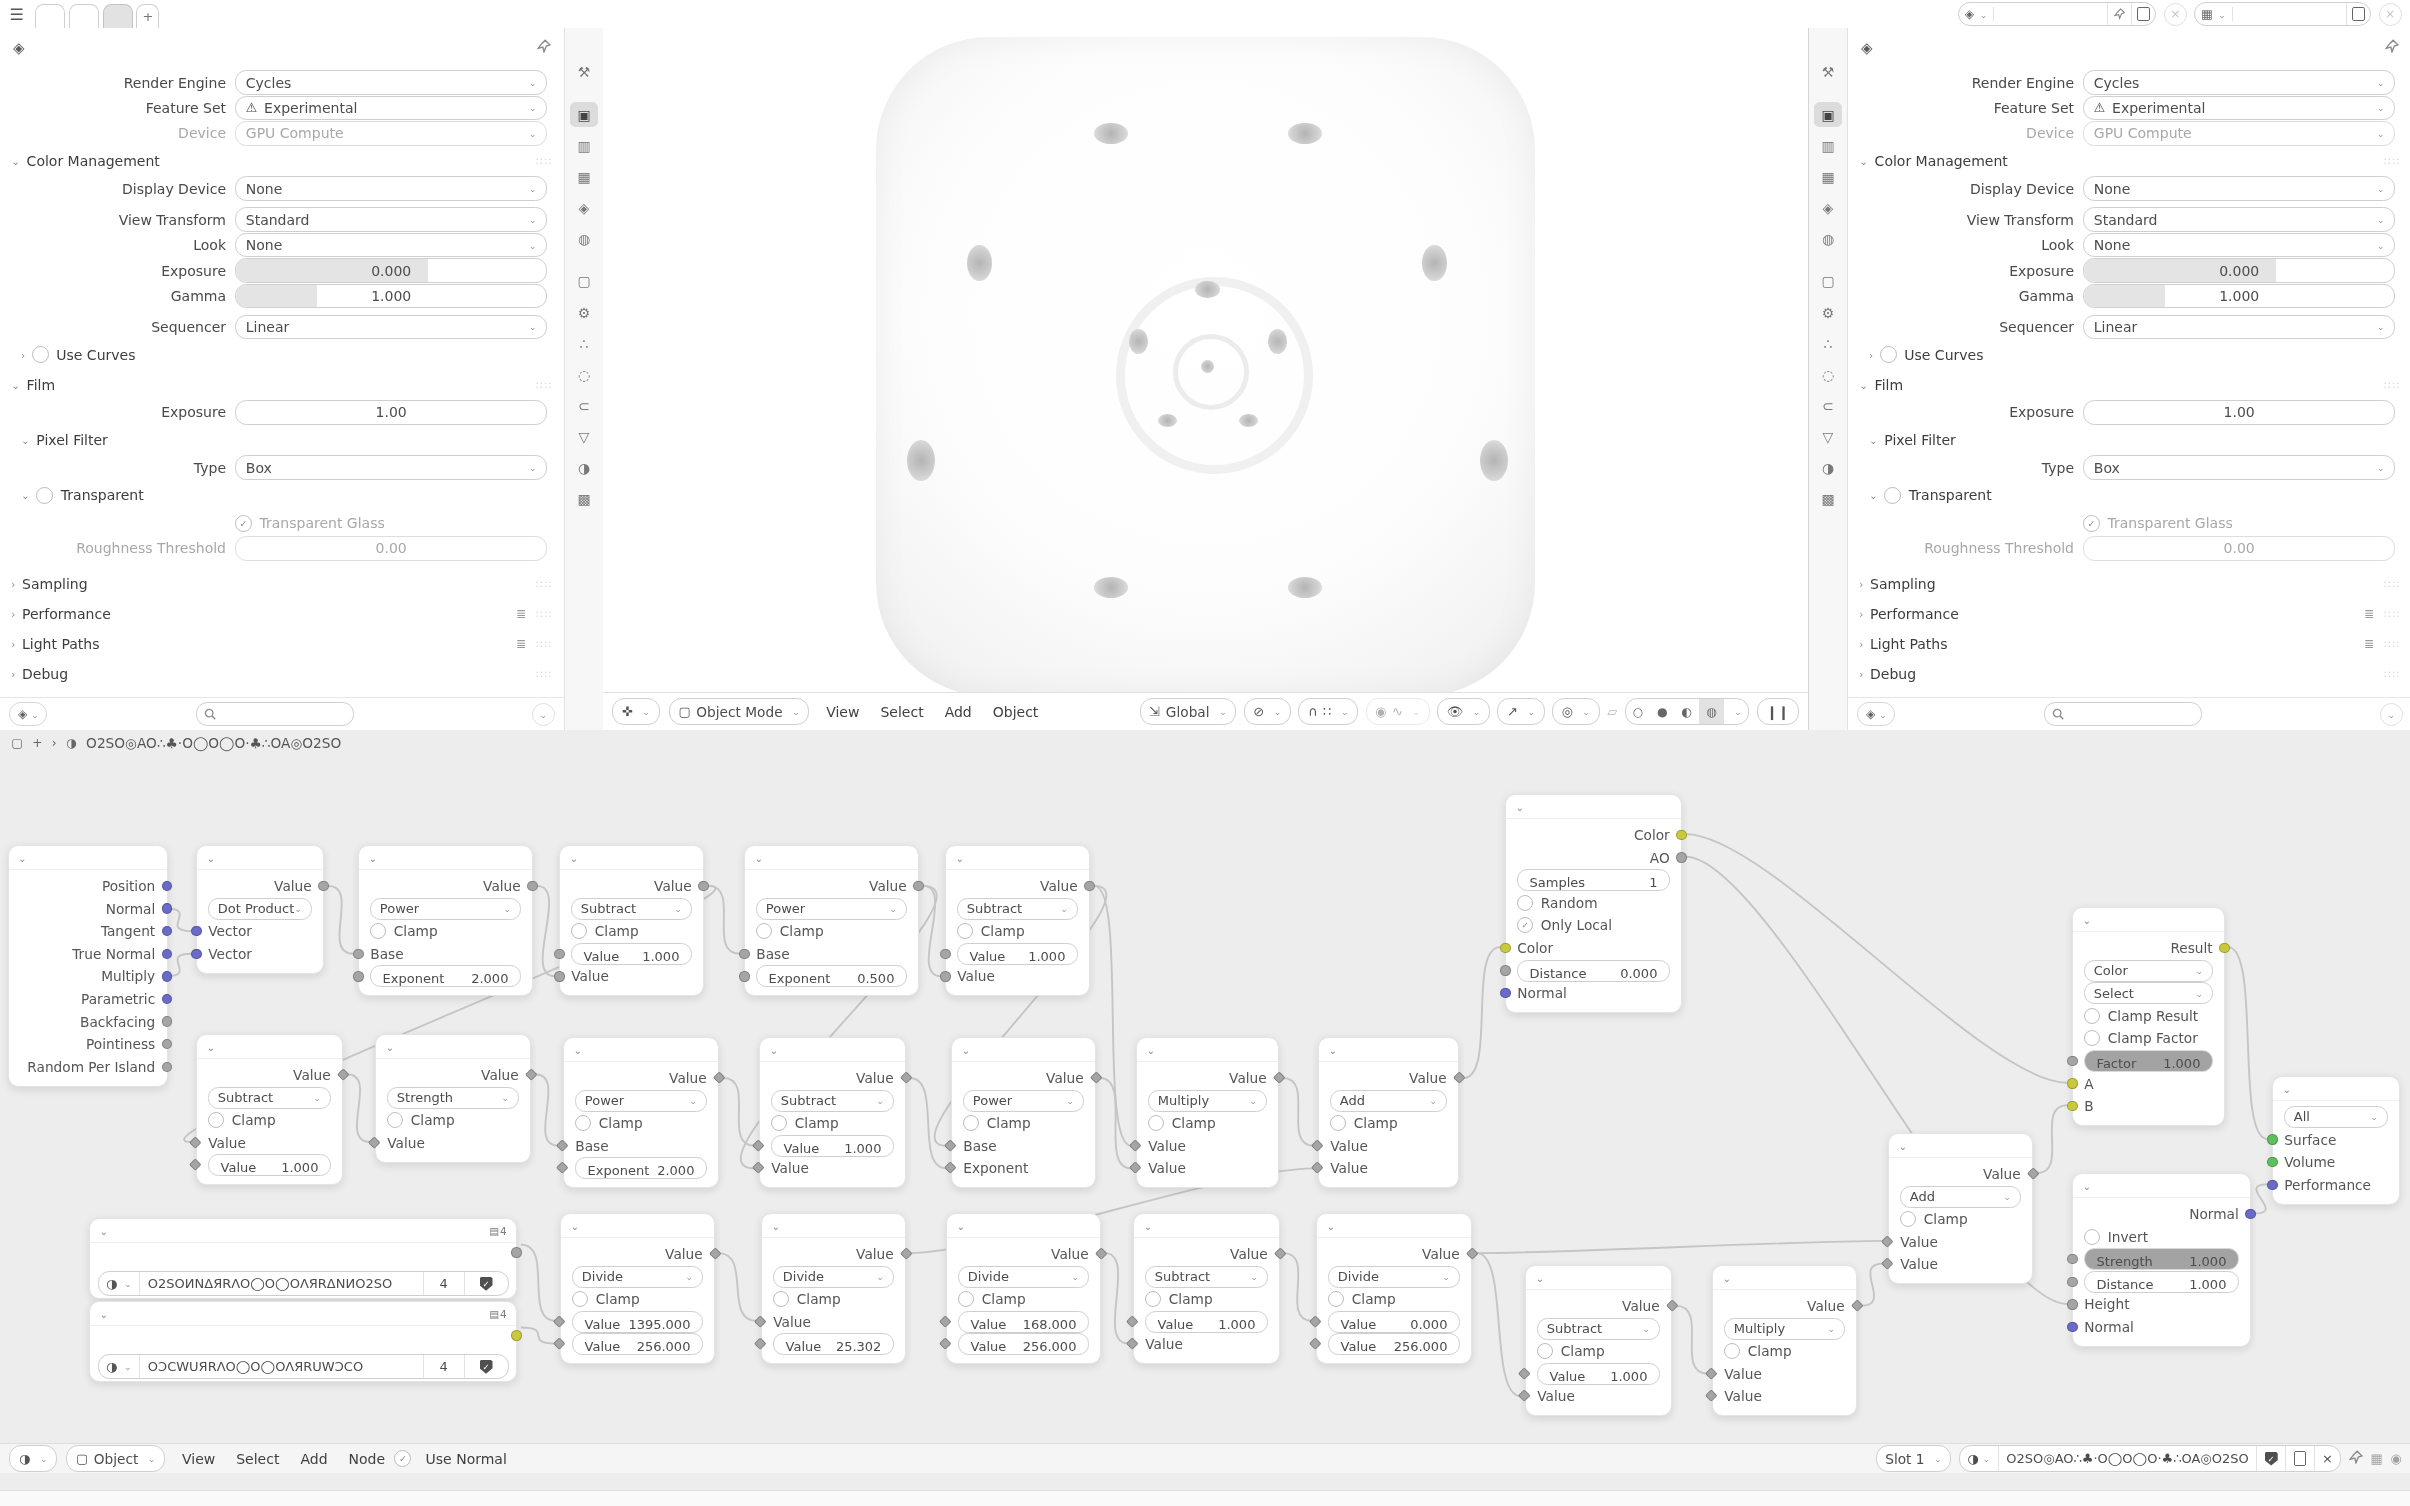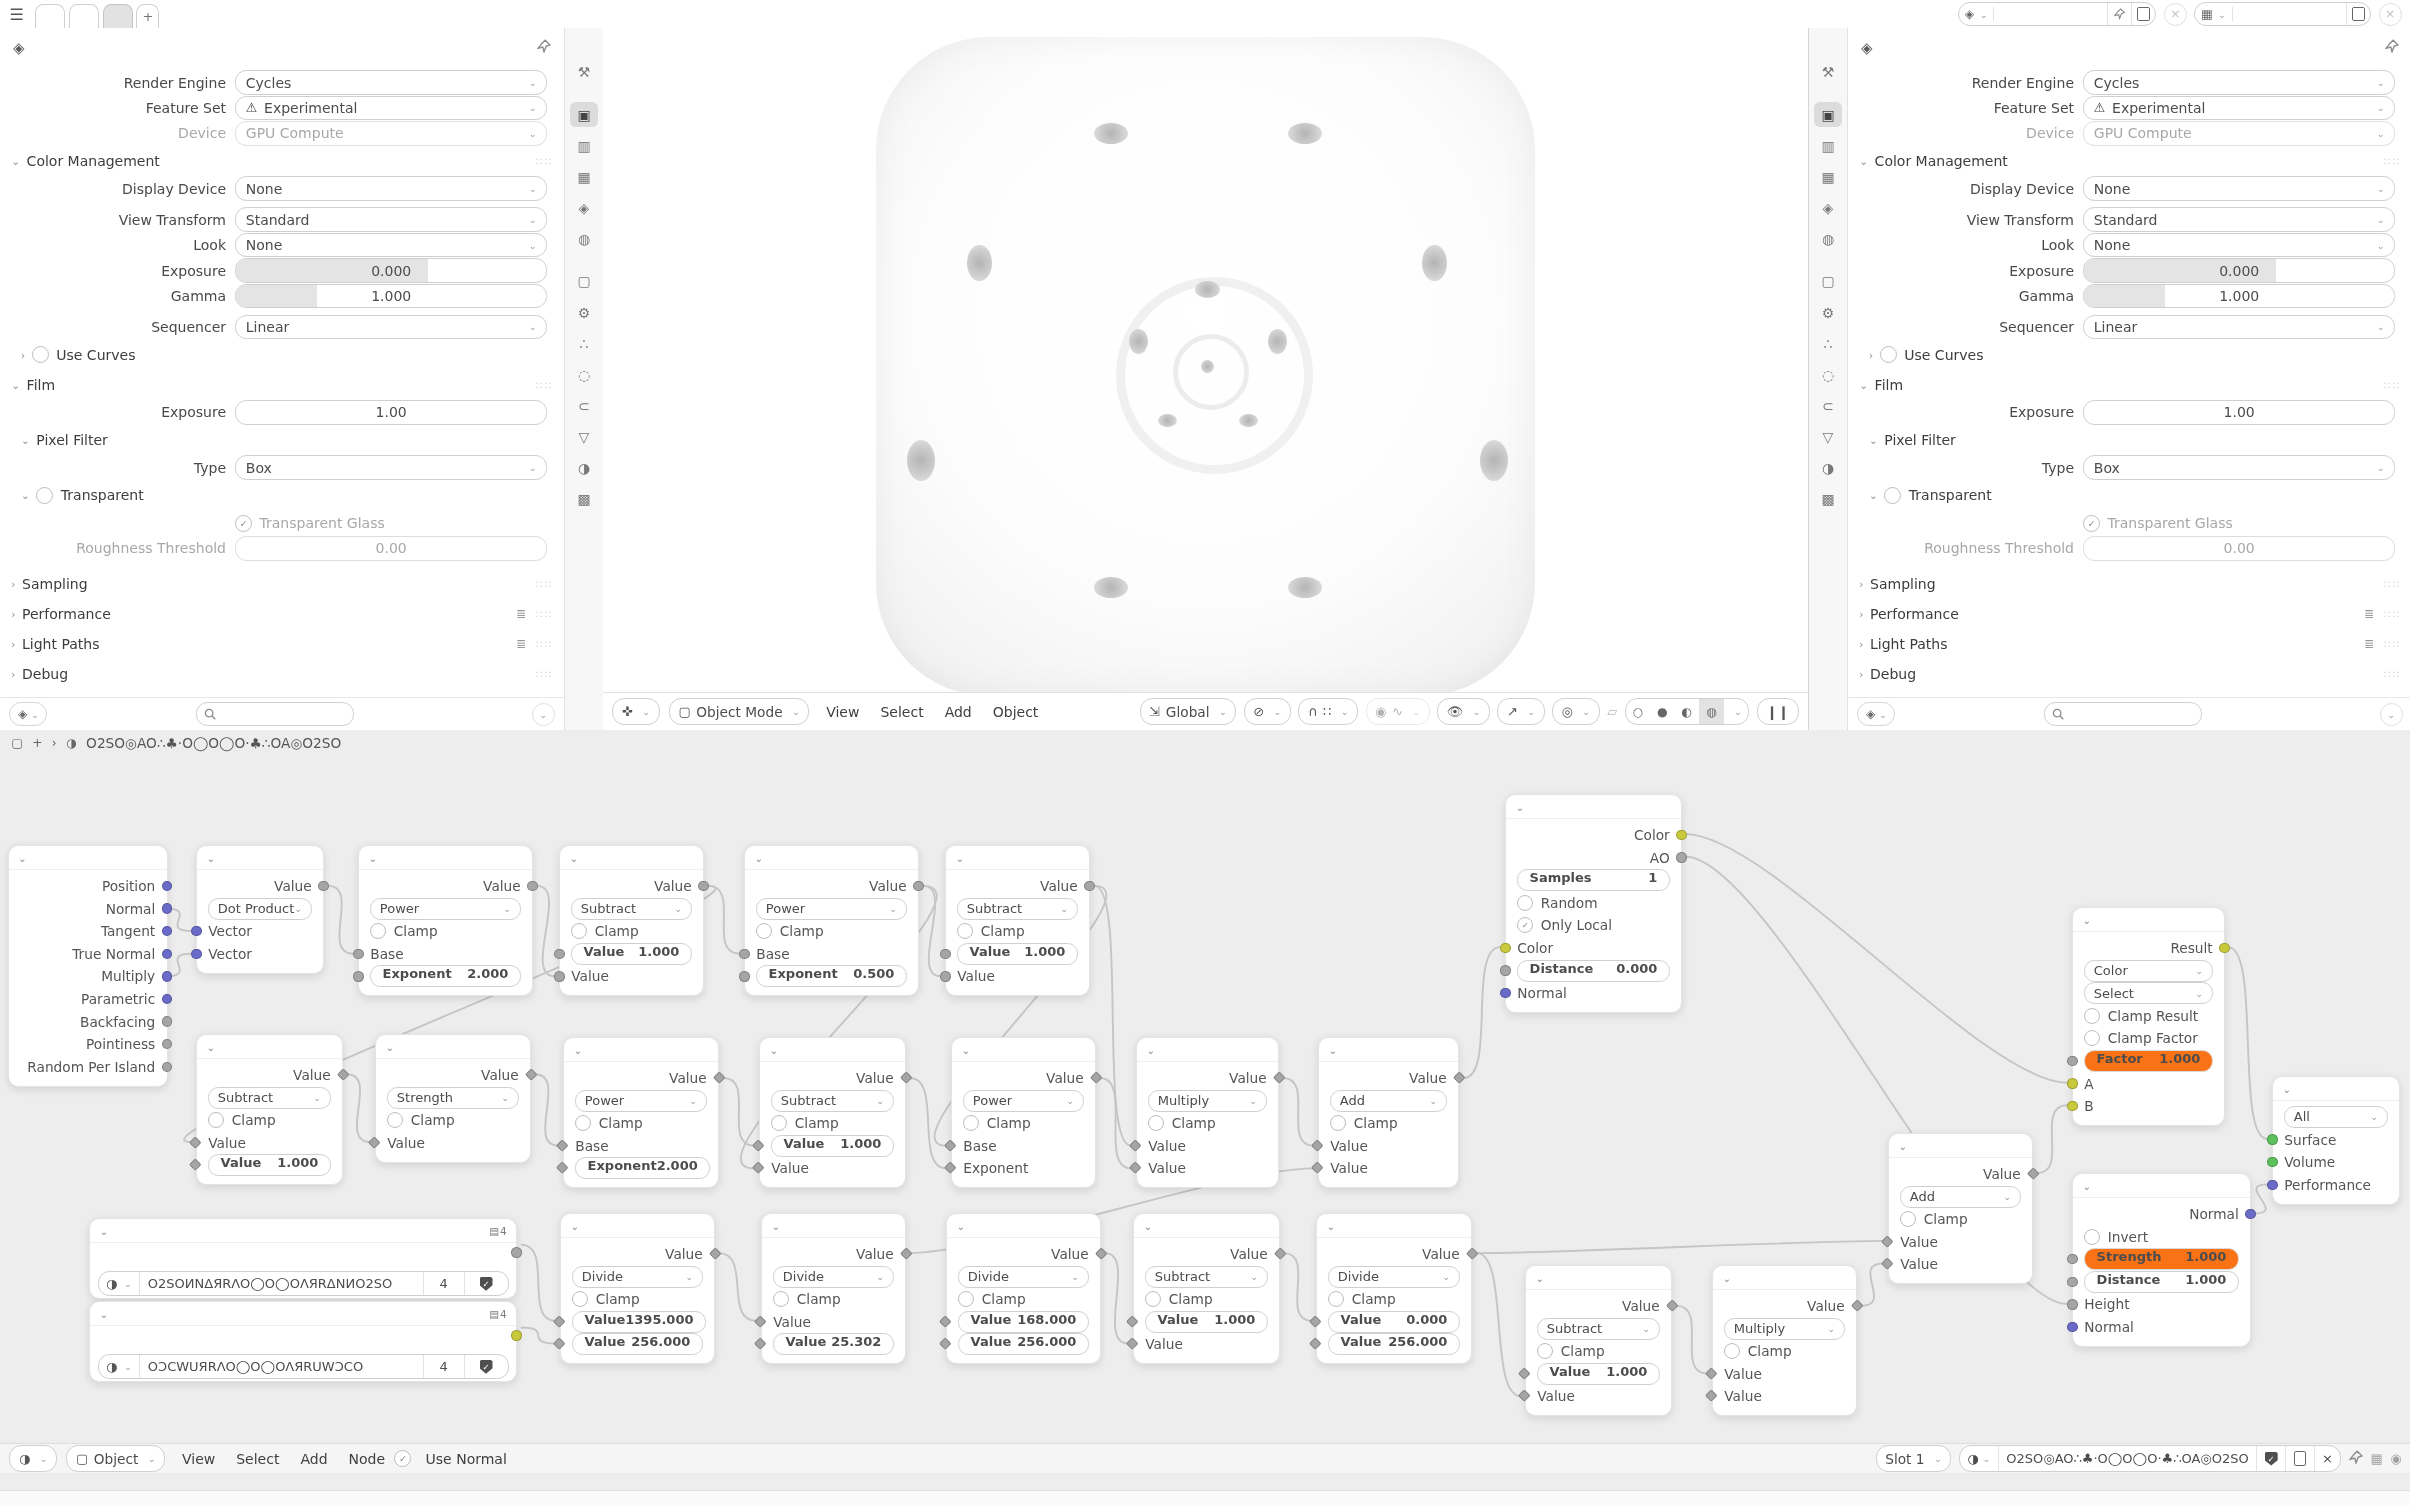--- a/index.html
+++ b/index.html
@@ -110,23 +110,23 @@
   .n-badge i{font-style:normal;font-size:10.4px;margin-left:0.9px;}
   .n-body{padding:4.7px 0 7.5px;}
   .n-row{position:relative;height:22.6px;display:flex;align-items:center;padding:0 11.3px;font-size:13.7px;color:#555;}
   .n-row.out{justify-content:flex-end;}
   .n-lab{white-space:nowrap;}
   .n-sel{flex:1;height:20px;border:0.9px solid #cfcfcf;border-radius:10.4px;display:flex;align-items:center;
          padding:0 8.5px;font-size:13px;color:#4c4c4c;background:#fff;min-width:0;}
   .n-sel .chev{margin-left:auto;}
   .n-chk{width:14px;height:14px;border:0.9px solid #bdbdbd;border-radius:50%;margin-right:7.5px;flex:none;
          display:flex;align-items:center;justify-content:center;font-size:8.5px;color:#8b8b8b;background:#fff;}
-  .n-fld{flex:1;height:20px;border:0.9px solid #cfcfcf;border-radius:10.4px;display:flex;align-items:flex-start;
-         justify-content:space-between;padding:0 11.3px;font-size:13px;color:#4c4c4c;background:#fff;font-weight:bold;}
-  .n-fld.filled{background:#f97316;border-color:#dadada;}
+  .n-fld{flex:1;height:20px;border:0.9px solid #cfcfcf;border-radius:10.4px;display:flex;align-items:flex-end;
+         justify-content:space-between;padding:0 11.3px;font-size:13px;color:#4c4c4c;background:#fff;}
+  .n-fld.filled{background:#a3a3a3;border-color:#dadada;}
   .sock{position:absolute;width:10.4px;height:10.4px;border-radius:50%;border:0.9px solid rgba(0,0,0,.22);box-sizing:border-box;}
   .sock.diam{width:8.5px;height:8.5px;border-radius:1.9px;transform:rotate(45deg);}
   .sock.left{left:-5.6px;top:50%;margin-top:-5.2px;}
   .sock.right{right:-5.6px;top:50%;margin-top:-5.2px;}
   .c-val{background:#a5a5a5;} .c-vec{background:#6a6ac9;} .c-col{background:#c9c93c;}
   .c-shd{background:#5cc05c;} .c-nrm{background:#6a6ac9;}
   .n-imgbody{position:relative;height:53px;display:flex;align-items:flex-end;padding:0 7.5px 7.5px;}
   .imgbar{display:flex;align-items:center;border:0.9px solid #cfcfcf;border-radius:11.3px;height:22.6px;
           width:100%;overflow:hidden;background:#fff;font-size:13px;}
   .imgbar .seg{height:100%;display:flex;align-items:center;padding:0 7.5px;color:#4c4c4c;white-space:nowrap;}

